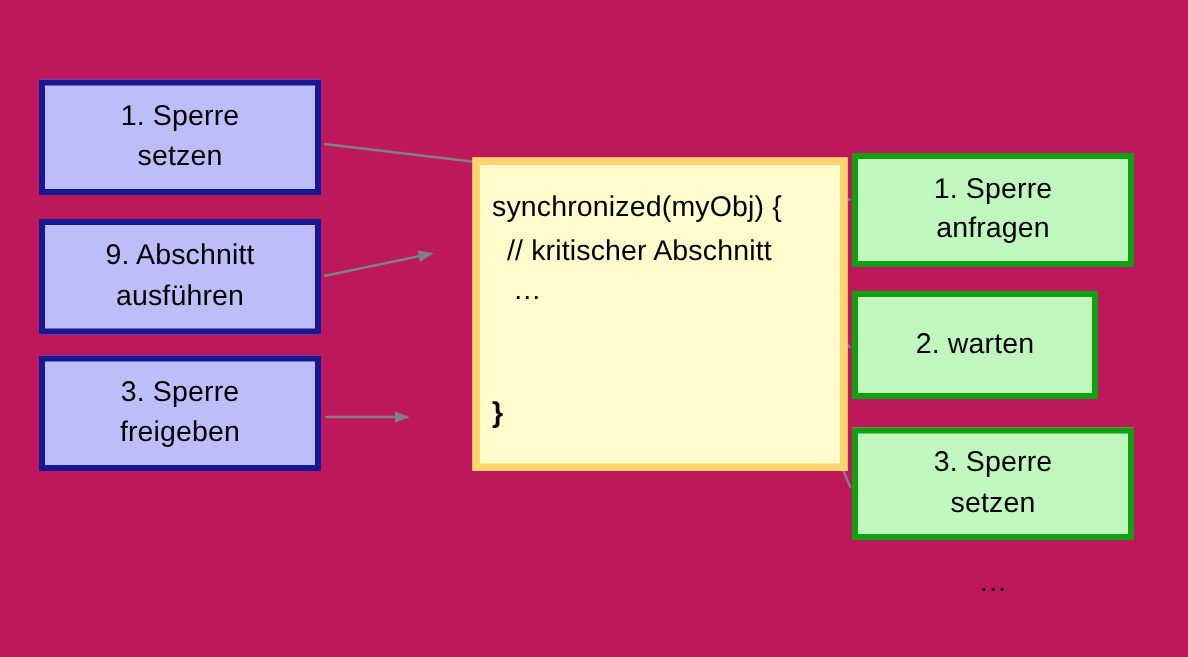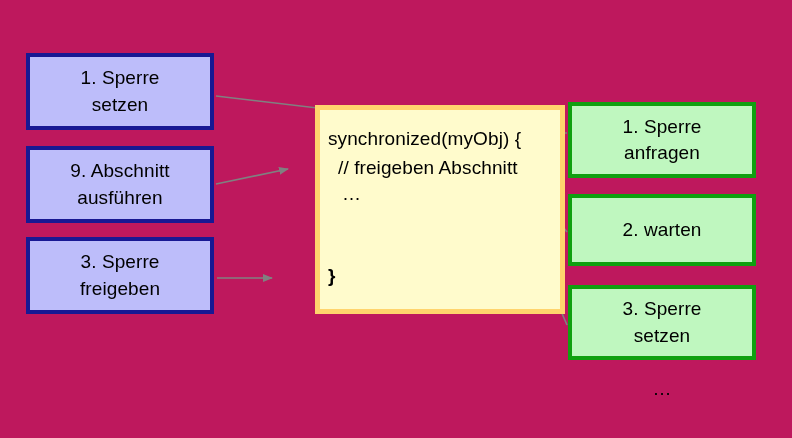--- a/index.html
+++ b/index.html
@@ -138,33 +138,33 @@
   </div>
 
   <div class="step-box" style="left:26px; top:237px; width:188px; height:77px;">
     <span class="label">3. Sperre
 freigeben</span>
   </div>
 
   <div id="code-block">
     <div class="code-line" id="code-line-1"><span class="kw">synchronized</span><span>(myObj) {</span></div>
 
-    <div class="code-line" id="code-line-2">// freigeben Abschnitt</div>
+    <div class="code-line" id="code-line-2">// kritischer Abschnitt</div>
 
     <div class="code-line" id="code-line-3">…</div>
 
     <div class="code-line" id="code-line-4">}</div>
   </div>
 
   <div class="note-box" style="left:568px; top:102px; width:188px; height:76px;">
     <span class="label">1. Sperre
 anfragen</span>
   </div>
 
-  <div class="note-box" style="left:568px; top:194px; width:188px; height:72px;">
+  <div class="note-box" style="left:568px; top:194px; width:164px; height:72px;">
     <span class="label">2. warten</span>
   </div>
 
   <div class="note-box" style="left:568px; top:285px; width:188px; height:75px;">
     <span class="label">3. Sperre
 setzen</span>
   </div>
 
   <div id="note-ellipsis">…</div>
 

